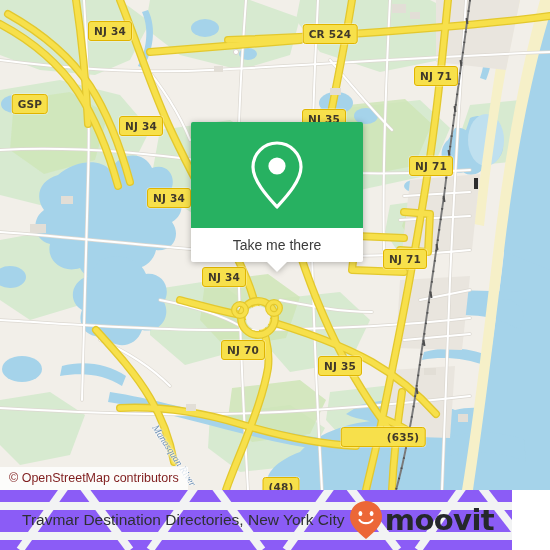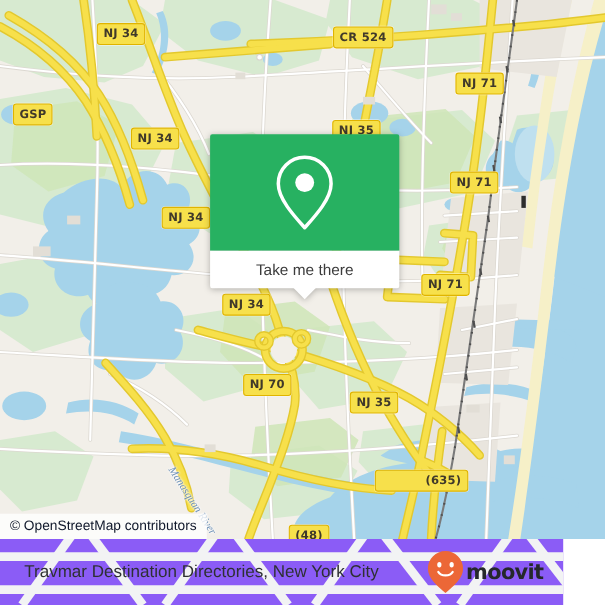--- a/index.html
+++ b/index.html
@@ -64,21 +64,21 @@
     white-space: nowrap;
     text-shadow: 0 0 2px #fff, 0 0 2px #fff, 0 0 3px #fff;
   }
 
   
   .attribution {
     position: absolute;
     left: 0;
     bottom: 0;
     background: rgba(255,255,255,0.78);
-    color: #0f172a;
+    color: #7f1d1d;
     font-family: "Liberation Sans", sans-serif;
     font-size: 12.5px;
     line-height: 1;
     padding: 5px 9px 6px 9px;
     white-space: nowrap;
   }
 
   
   .popup {
     position: absolute;
@@ -157,21 +157,21 @@
     top: 50%;
     transform: translateY(-50%);
     display: flex;
     align-items: center;
     gap: 2px;
   }
   .brand-word {
     color: #25282b;
     font-family: "DejaVu Sans", sans-serif;
     font-weight: bold;
-    font-size: 19px;
+    font-size: 29px;
     line-height: 1;
     letter-spacing: -0.6px;
   }
 </style>
 </head>
 <body>
 
 <div class="screen">
 
   <div class="map">

